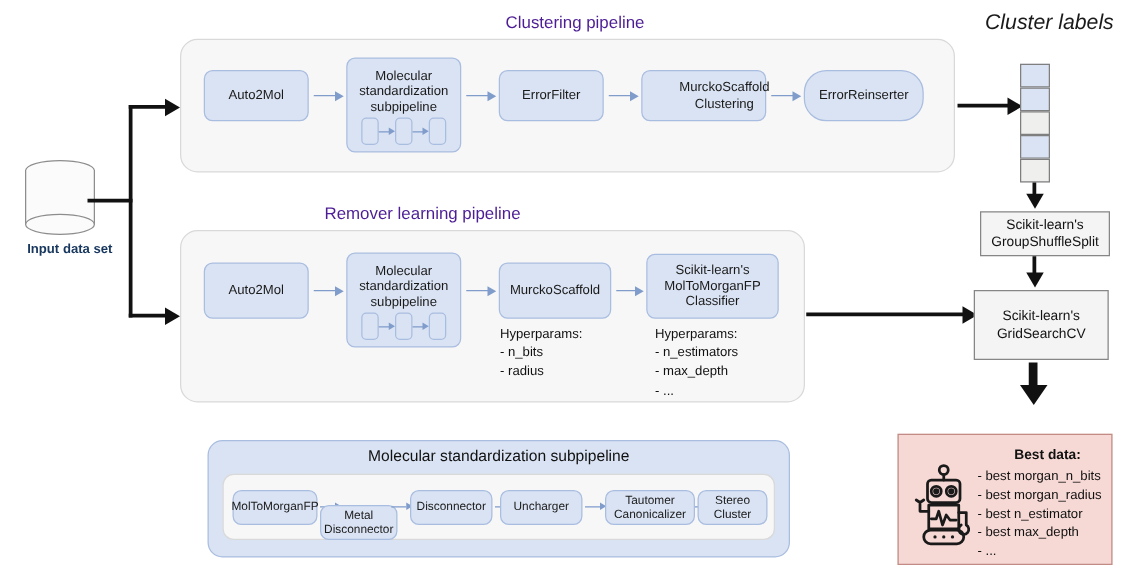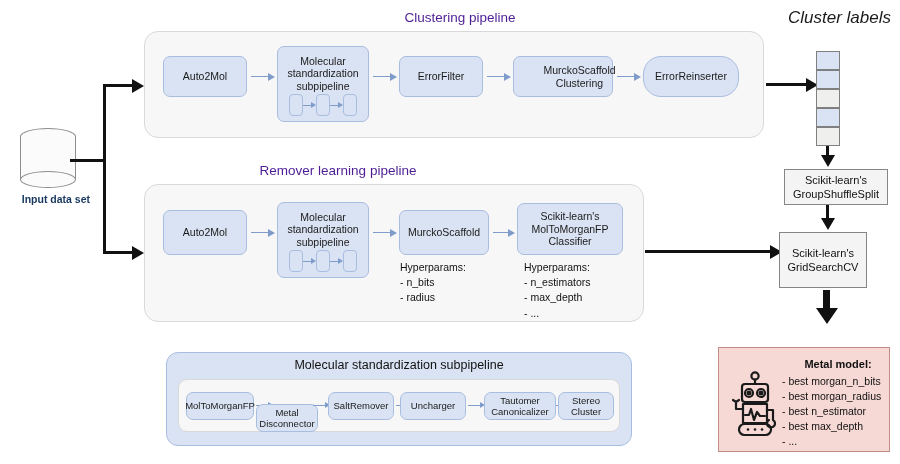--- a/index.html
+++ b/index.html
@@ -242,21 +242,21 @@
   <div class="shaft" style="width:12px;"></div>
     <div class="head" style="border-left-width:5px;border-top-width:3.2px;border-bottom-width:3.2px;top:1.3px;"></div>
 </div>
 
 <div class="node" style="left:254px;top:404px;width:62px;height:28px;font-size:9.5px;left:256px;text-align:center;">Metal Disconnector</div>
 <div class="blue-arrow" style="left:313px;top:401px;width:17px;">
   <div class="shaft" style="width:12px;"></div>
     <div class="head" style="border-left-width:5px;border-top-width:3.2px;border-bottom-width:3.2px;top:1.3px;"></div>
 </div>
 
-<div class="node" style="left:328px;top:392px;width:66px;height:28px;font-size:9.5px;">SaltRemover</div>
+<div class="node" style="left:328px;top:392px;width:66px;height:28px;font-size:9.5px;">Disconnector</div>
 <div class="blue-arrow" style="left:396px;top:401px;width:17px;">
   <div class="shaft" style="width:12px;"></div>
     <div class="head" style="border-left-width:5px;border-top-width:3.2px;border-bottom-width:3.2px;top:1.3px;"></div>
 </div>
 
 <div class="node" style="left:400px;top:392px;width:66px;height:28px;font-size:9.5px;">Uncharger</div>
 <div class="blue-arrow" style="left:468px;top:401px;width:17px;">
   <div class="shaft" style="width:12px;"></div>
     <div class="head" style="border-left-width:5px;border-top-width:3.2px;border-bottom-width:3.2px;top:1.3px;"></div>
 </div>
@@ -284,21 +284,21 @@
   <div class="bhead-down" style="left:820.5px;top:155px;"></div>
 </div>
 
 <div class="gbox" style="left:784px;top:169px;width:104px;height:36px;">Scikit-learn's GroupShuffleSplit</div>
 
 <div>
   <div class="bline" style="left:826px;top:205px;width:3px;height:18px;"></div>
   <div class="bhead-down" style="left:820.5px;top:218px;"></div>
 </div>
 
-<div class="gbox" style="left:779px;top:232px;width:88px;height:56px;">Scikit-learn's GridSearchCV</div>
+<div class="gbox" style="left:779px;top:232px;width:108px;height:56px;">Scikit-learn's GridSearchCV</div>
 
 <div>
   <div class="bline" style="left:823px;top:290px;width:7px;height:22px;"></div>
   <div class="bhead-down-big" style="left:815.5px;top:308px;"></div>
 </div>
 
 <div class="best" style="left:718px;top:347px;width:172px;height:105px;"></div>
 
 <svg class="abs" style="left:726px;top:370px;" width="58" height="70" viewBox="0 0 58 70">
   <g fill="none" stroke="#1a1a1a" stroke-width="2.2" stroke-linecap="round" stroke-linejoin="round">
@@ -313,18 +313,18 @@
     <polyline points="19,45 23,45 25,39 28,50 31,42 34,46 39,46"></polyline>
     <path d="M17 39 L10 39 L10 32 M7 30 L10 32 L13 30"></path>
     <path d="M41 40 L47 40 L47 50 A4 4 0 1 1 43 50"></path>
     <rect x="13" y="54" width="32" height="11" rx="5.5"></rect>
     <circle cx="22" cy="59.5" r="1.3" fill="#1a1a1a" stroke="none"></circle>
     <circle cx="29" cy="59.5" r="1.3" fill="#1a1a1a" stroke="none"></circle>
     <circle cx="36" cy="59.5" r="1.3" fill="#1a1a1a" stroke="none"></circle>
   </g>
 </svg>
 
-<div class="best-title" style="left:786px;top:358px;width:104px;text-align:center;">Metal model:</div>
+<div class="best-title" style="left:786px;top:358px;width:104px;text-align:center;">Best data:</div>
 <div class="best-list" style="left:782px;top:374px;">- best morgan_n_bits
 - best morgan_radius
 - best n_estimator
 - best max_depth
 - ...</div>
 
 </body></html>

